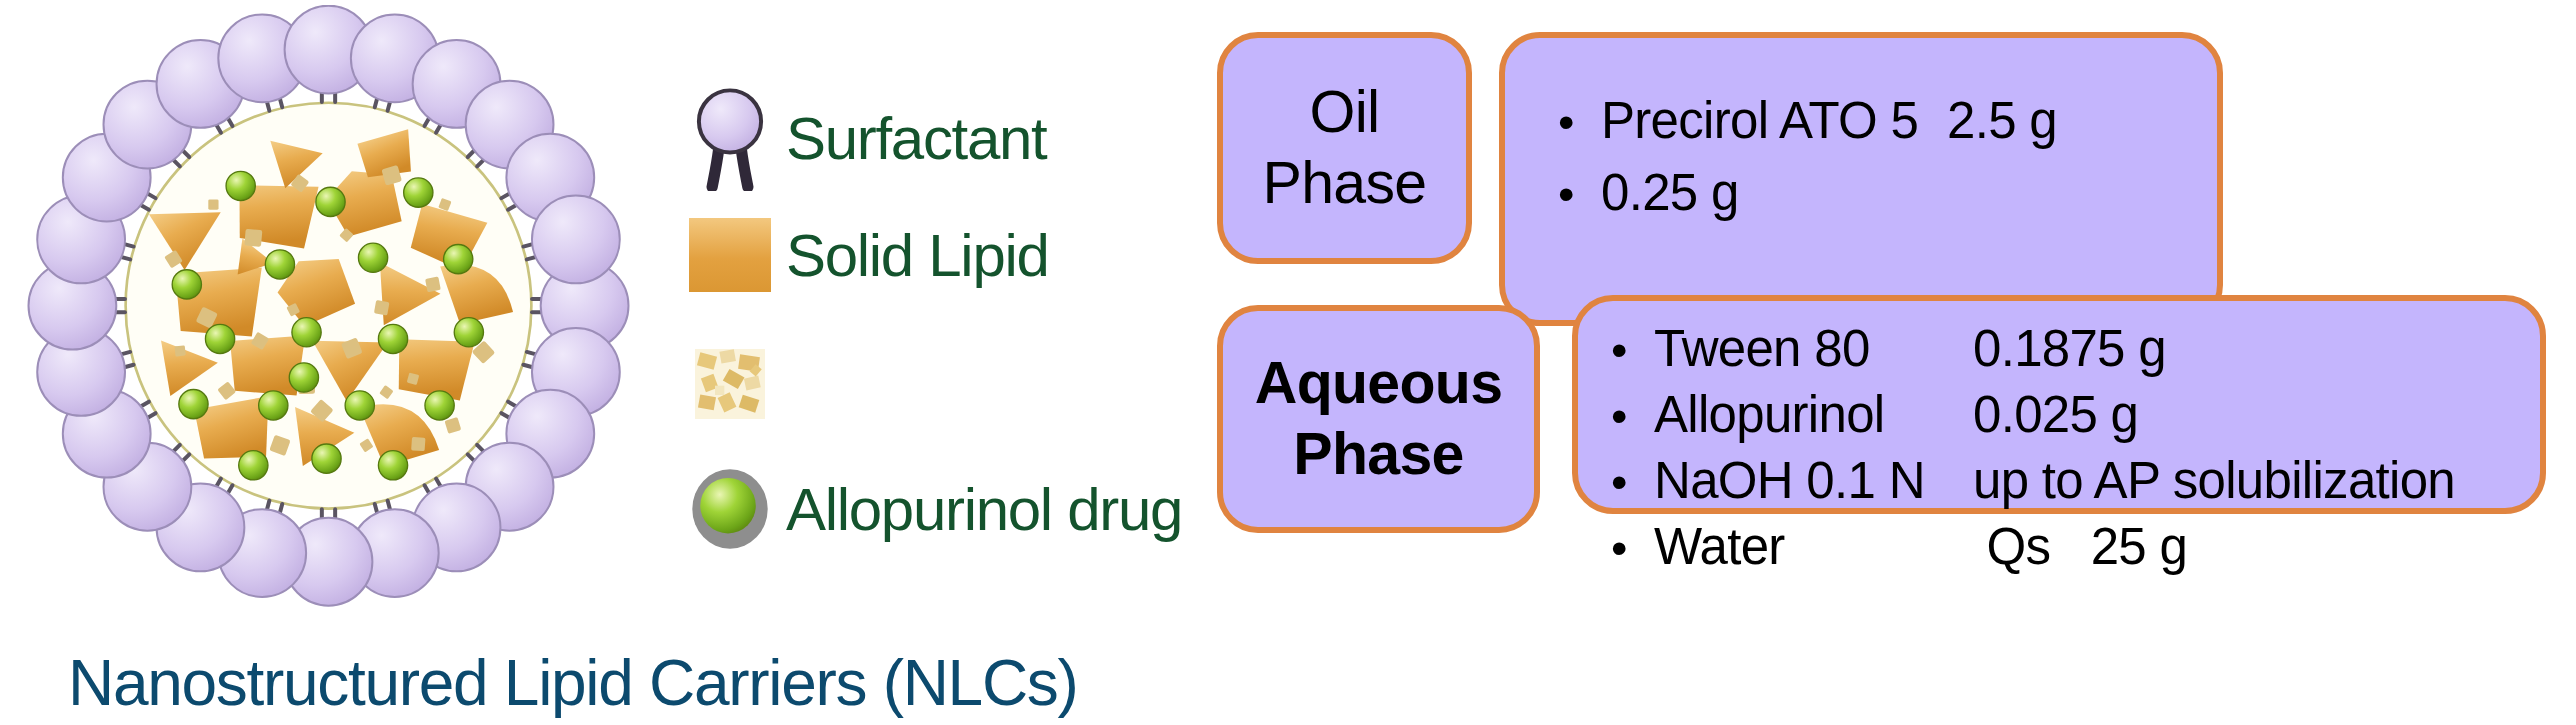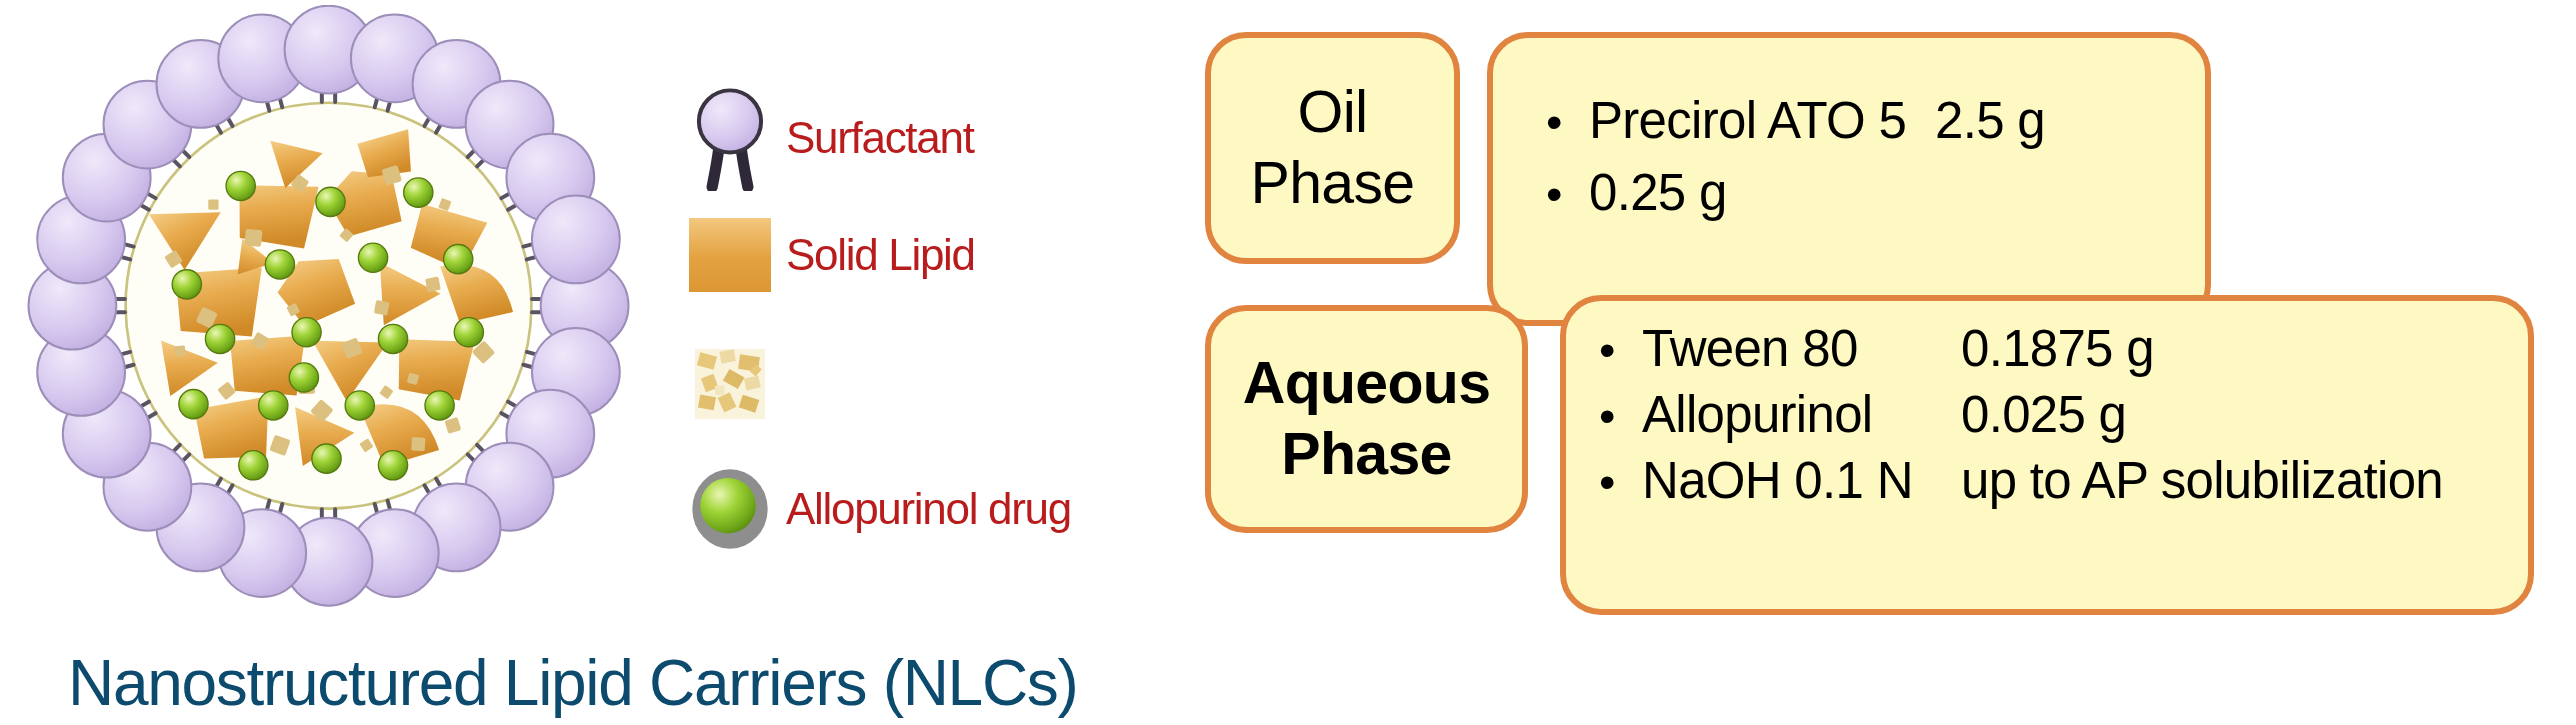--- a/index.html
+++ b/index.html
@@ -6,36 +6,36 @@
   .stage{
     position:relative;width:2576px;height:726px;background:#ffffff;
     font-family:"Liberation Sans",sans-serif;color:#101010;overflow:hidden;
   }
   
   .nlc-svg{position:absolute;left:18.6px;top:5.3px;width:619px;height:602px;}
   
   .legend{position:absolute;left:673px;top:72px;width:519px;height:505px;}
   .legend-row{position:absolute;left:0;height:106px;display:flex;align-items:center;}
   .legend-icon{width:113px;display:flex;justify-content:center;align-items:center;flex:0 0 113px;}
-  .legend-label{font-size:44px;letter-spacing:-1.3px;color:#b91c1c;white-space:pre;}
+  .legend-label{font-size:60px;letter-spacing:-1.3px;color:#14532d;white-space:pre;}
   .swatch-solid{
     width:82px;height:74px;
     background:linear-gradient(180deg,#F3C87F 0%,#E3A140 55%,#DB9733 100%);
   }
   
   .phase-box{
-    position:absolute;box-sizing:border-box;background:#fef9c3;
-    border:6px solid #E08440;border-radius:41px;
+    position:absolute;box-sizing:border-box;background:#c4b5fd;
+    border:6px solid #E08440;border-radius:41px;margin-left:12px;
   }
   .label-box{display:flex;align-items:center;justify-content:center;text-align:center;}
   .label-box span{font-size:59px;line-height:1.2;letter-spacing:-0.7px;color:#000;}
   .oil-label{left:1205px;top:32px;width:255px;height:232px;}
   .oil-content{left:1487px;top:32px;width:724px;height:294px;padding:47px 20px 0 53px;}
   .aq-label{left:1205px;top:305px;width:323px;height:228px;font-weight:bold;}
-  .aq-content{left:1560px;top:295px;width:974px;height:320px;padding:14.6px 20px 0 33px;}
+  .aq-content{left:1560px;top:295px;width:974px;height:219px;padding:14.6px 20px 0 33px;}
   .row{display:grid;align-items:baseline;}
   .oil-content .row{grid-template-columns:43px 346px 1fr;line-height:71px;}
   .aq-content .row{grid-template-columns:43px 319px 1fr;line-height:65px;}
   .row span{font-size:51px;letter-spacing:-0.7px;color:#000;white-space:pre;}
   .bullet{text-align:left;}
   .bullet::before{content:"\2022";font-size:47px;}
   
   .page-title{
     position:absolute;left:68px;top:646px;
     font-size:64px;letter-spacing:-1.3px;color:#0c4a6e;font-weight:400;white-space:pre;
@@ -304,17 +304,22 @@
         <span class="ing-name">Allopurinol</span>
         <span class="ing-amount">0.025 g</span>
       </div>
 
       <div class="row">
         <span class="bullet"></span>
         <span class="ing-name">NaOH 0.1 N</span>
         <span class="ing-amount">up to AP solubilization</span>
       </div>
 
+      <div class="row">
+        <span class="bullet"></span>
+        <span class="ing-name">Water</span>
+        <span class="ing-amount"> Qs   25 g</span>
+      </div>
     </div>
 
   <div class="page-title">Nanostructured Lipid Carriers (NLCs)</div>
 </div>
 
 
 </body></html>

